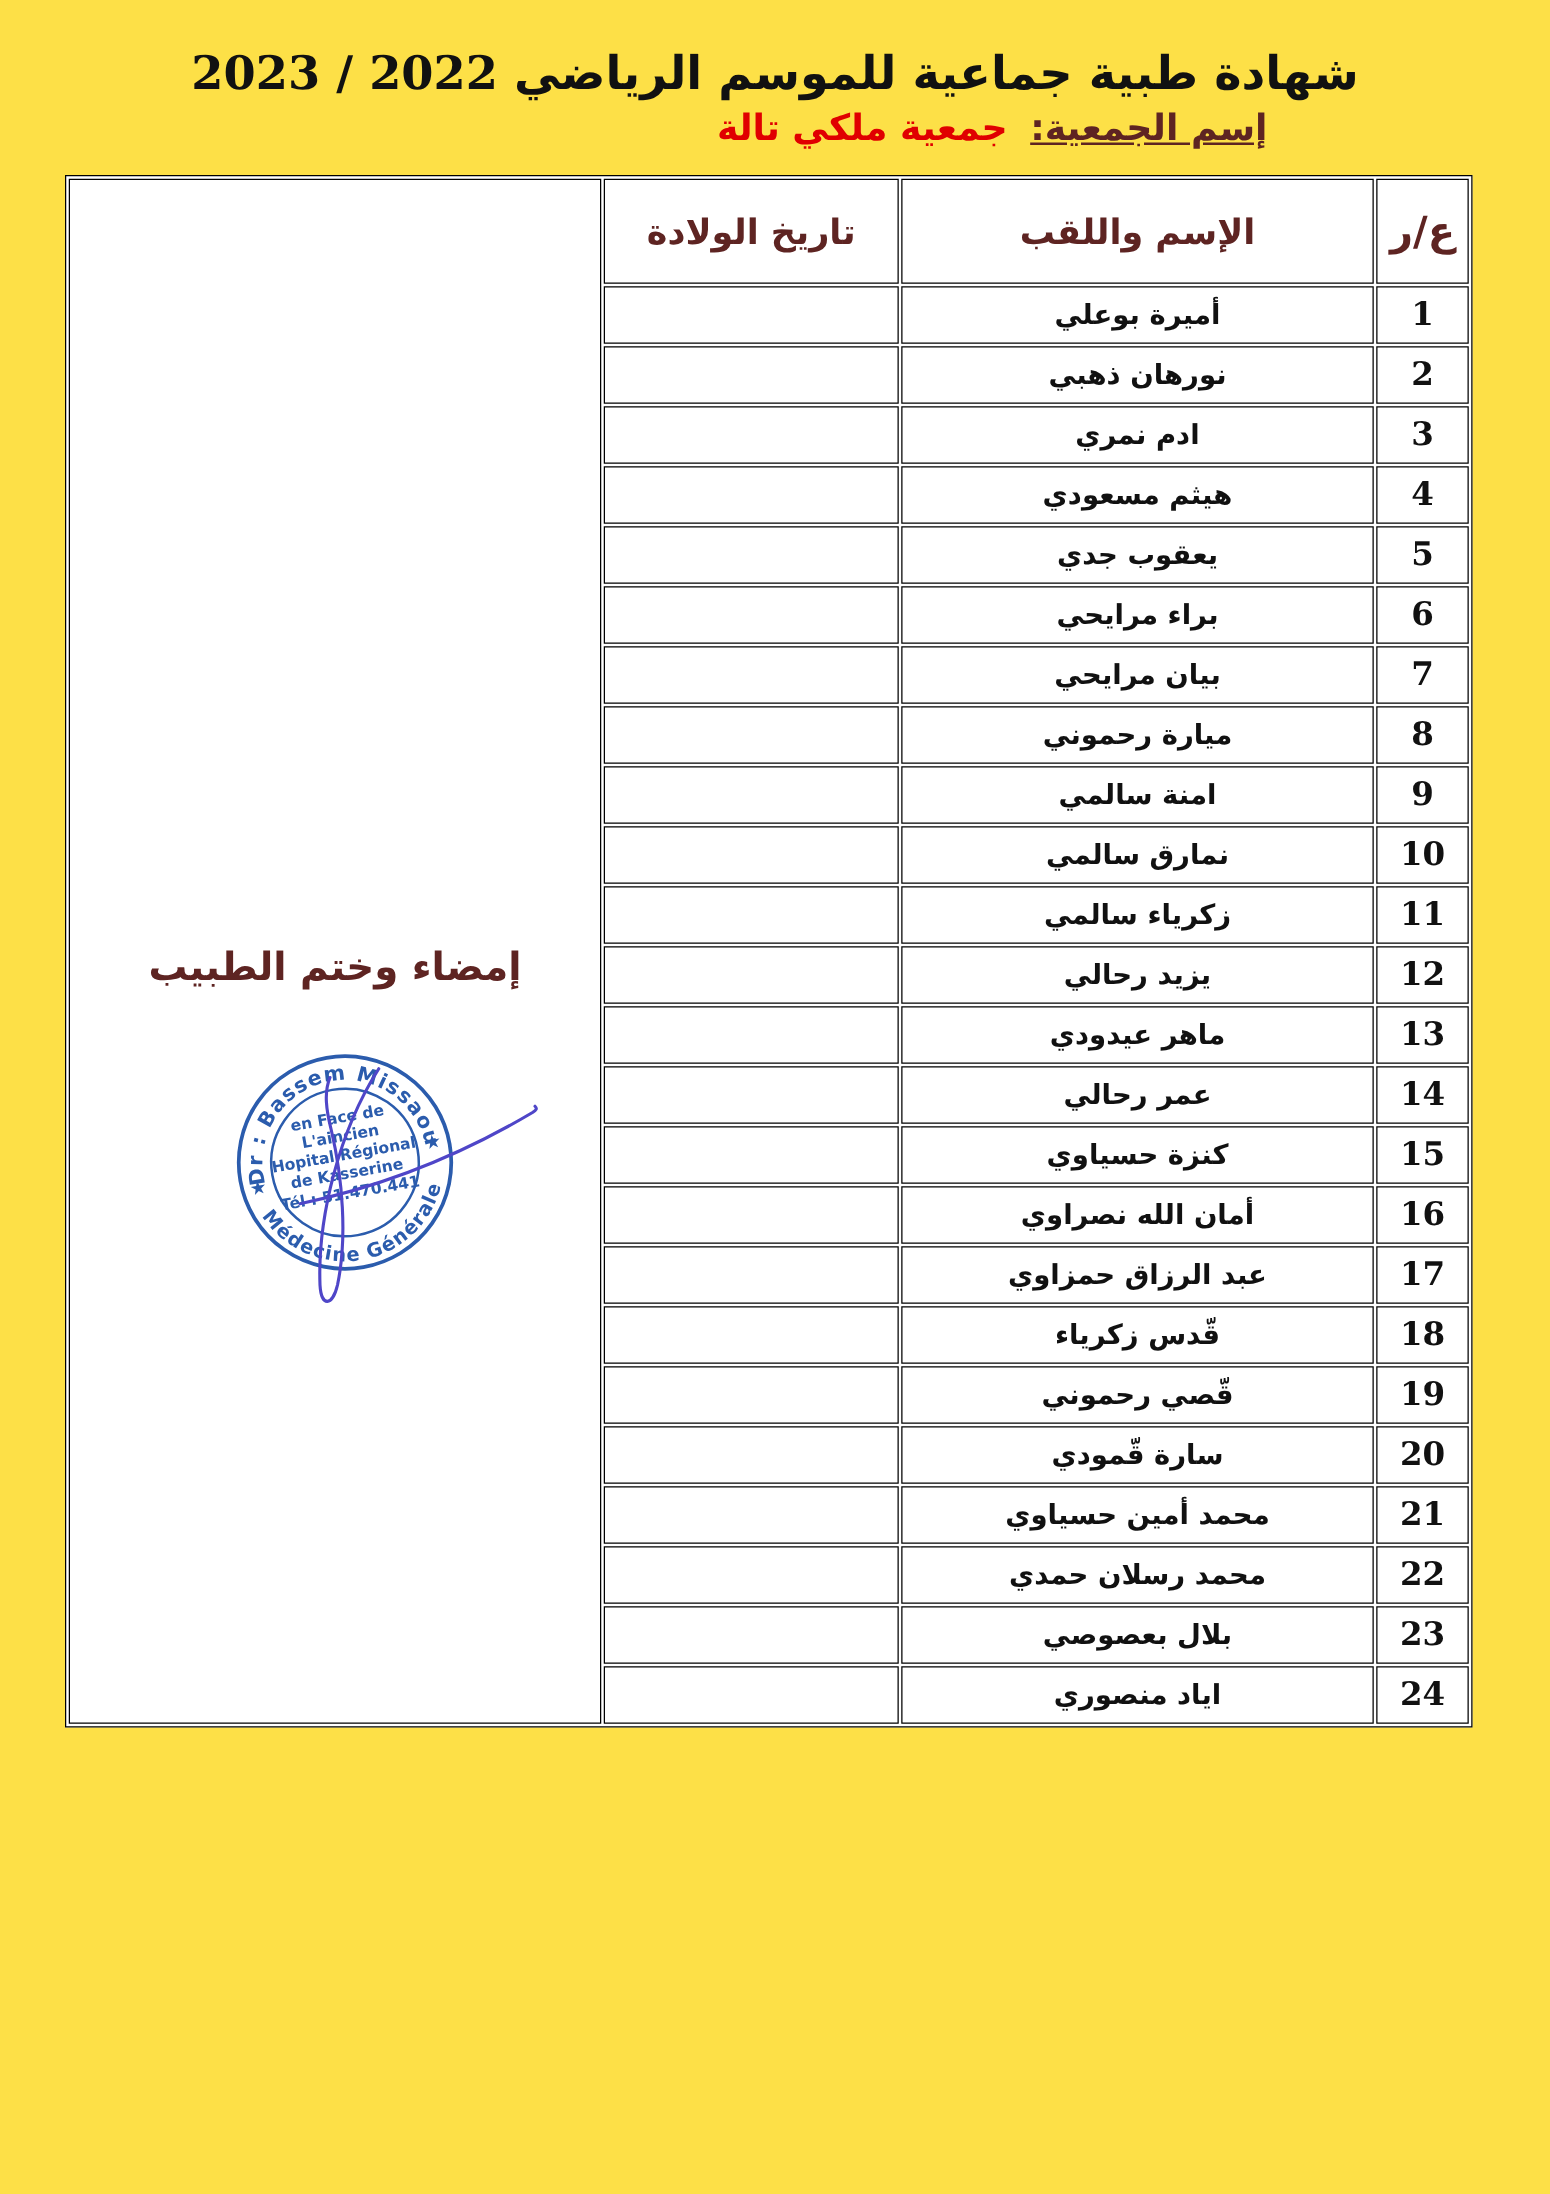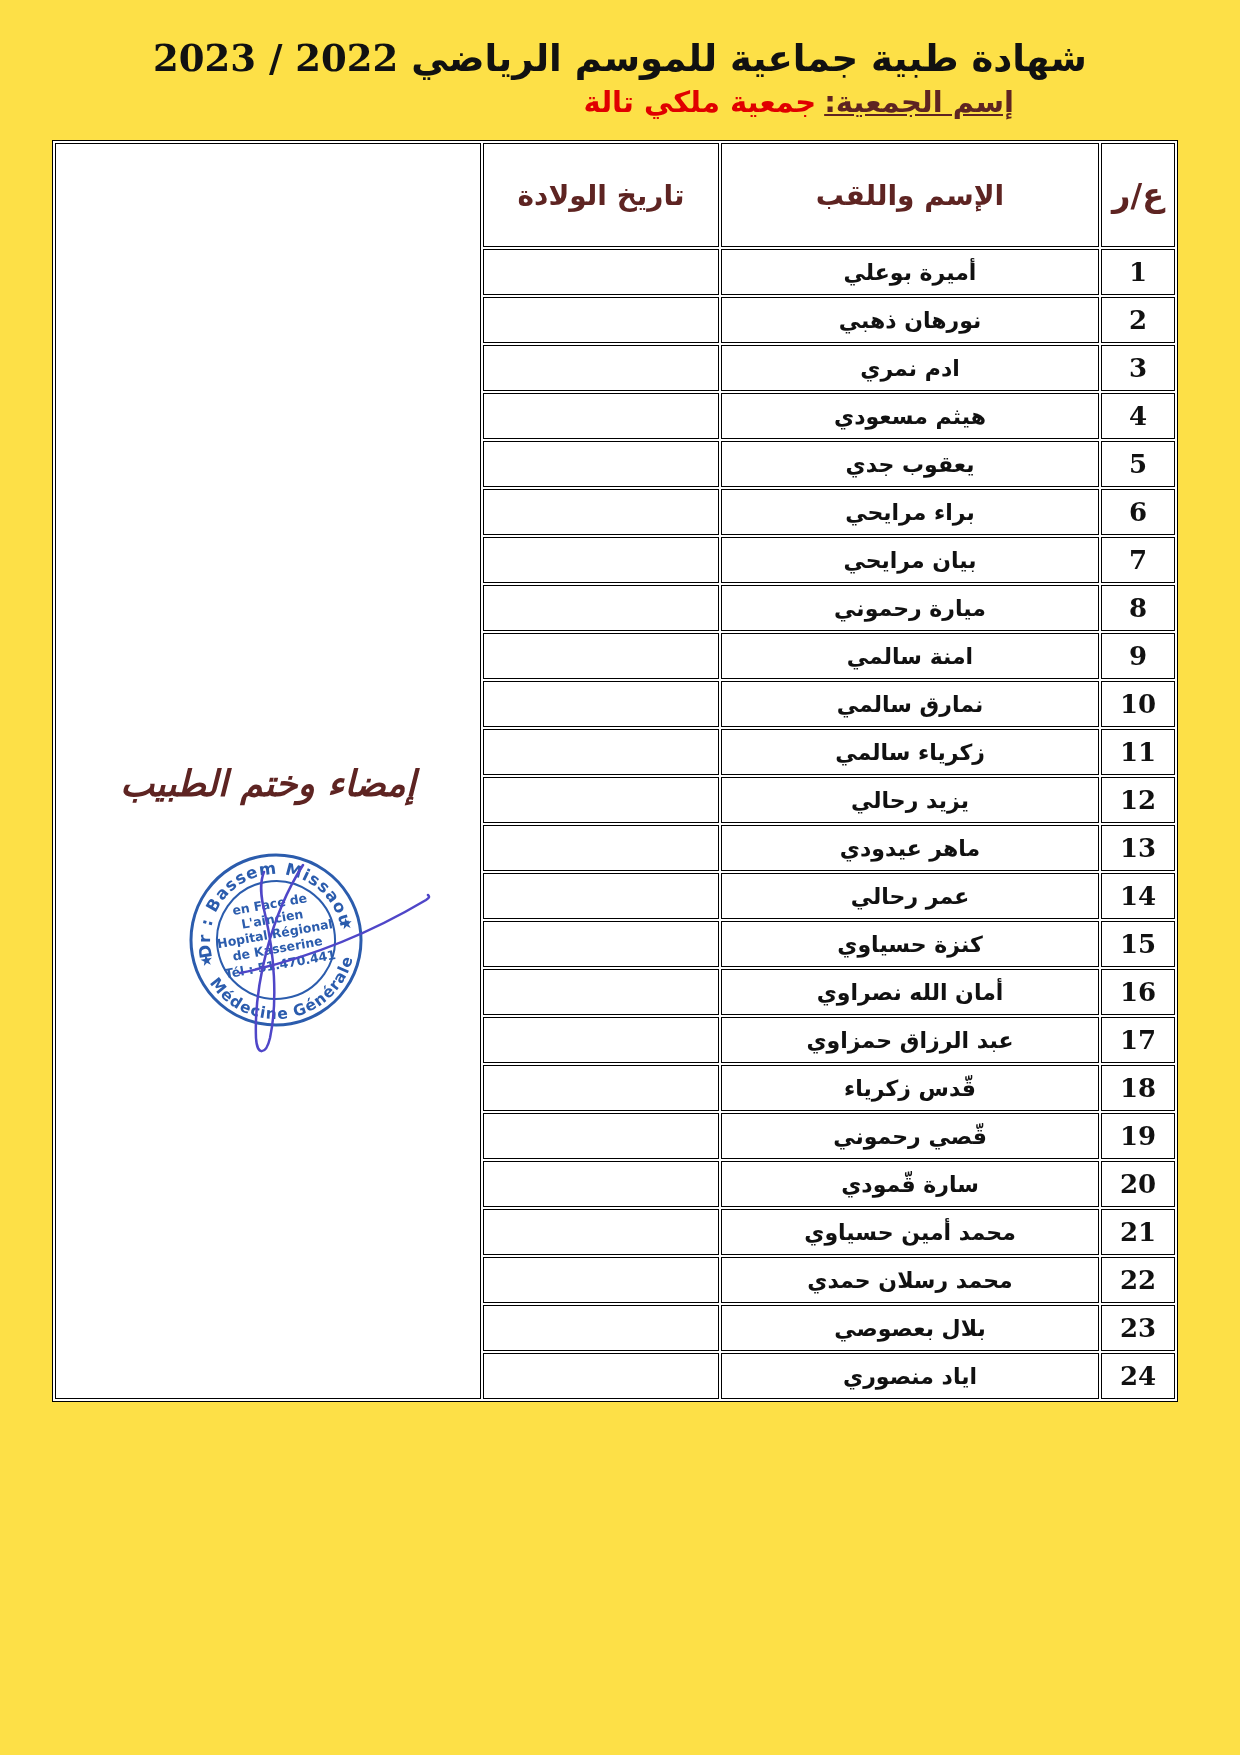--- a/index.html
+++ b/index.html
@@ -23,42 +23,42 @@
   }
   .subtitle{
     direction:rtl;
     text-align:right;
     padding-right:226px;
     font-weight:bold;
     font-size:29px;
     line-height:40px;
   }
   .subtitle-label{ }
-  .subtitle-value{ margin-right:8px; }
+  .subtitle-value{ margin-right:18px; }
 
   table.cert{
     margin:18px 62px 0 0;
     border-collapse:separate;
     border-spacing:2px;
     border:1px solid #000;
     table-layout:fixed;
     width:1124px;
     background:#ffffff;
   }
   table.cert td{
     border:1px solid #000;
     box-sizing:border-box;
     padding:0;
     text-align:center;
     vertical-align:middle;
     background:#ffffff;
     overflow:hidden;
   }
   td.h{
-    height:104px;
+    height:84px;
     font-weight:bold;
     font-size:28px;
   }
   td.h.num-h{ font-size:32px;margin-top:32px; }
   tbody td{ height:46px; }
   td.num-cell{
     font-family:"DejaVu Serif",serif;
     font-weight:bold;
     font-size:26px;
     color:#111111;
@@ -72,23 +72,22 @@
   td.date-cell{ }
   td.sig-cell{ vertical-align:top; }
   .sig-inner{
     display:flex;
     flex-direction:column;
     align-items:center;
     padding-top:298px;
   }
   .sig-label{
     font-weight:bold;
-    font-size:36px;
+    font-size:31px;
     line-height:56px;
-    font-style:italic;
   }
   .stamp-svg{ margin-top:28px; display:block; }
 </style>
 </head>
 <body>
 
 <div class="page">
 
   <div class="title">شهادة طبية جماعية للموسم الرياضي 2022 / 2023</div>
 

